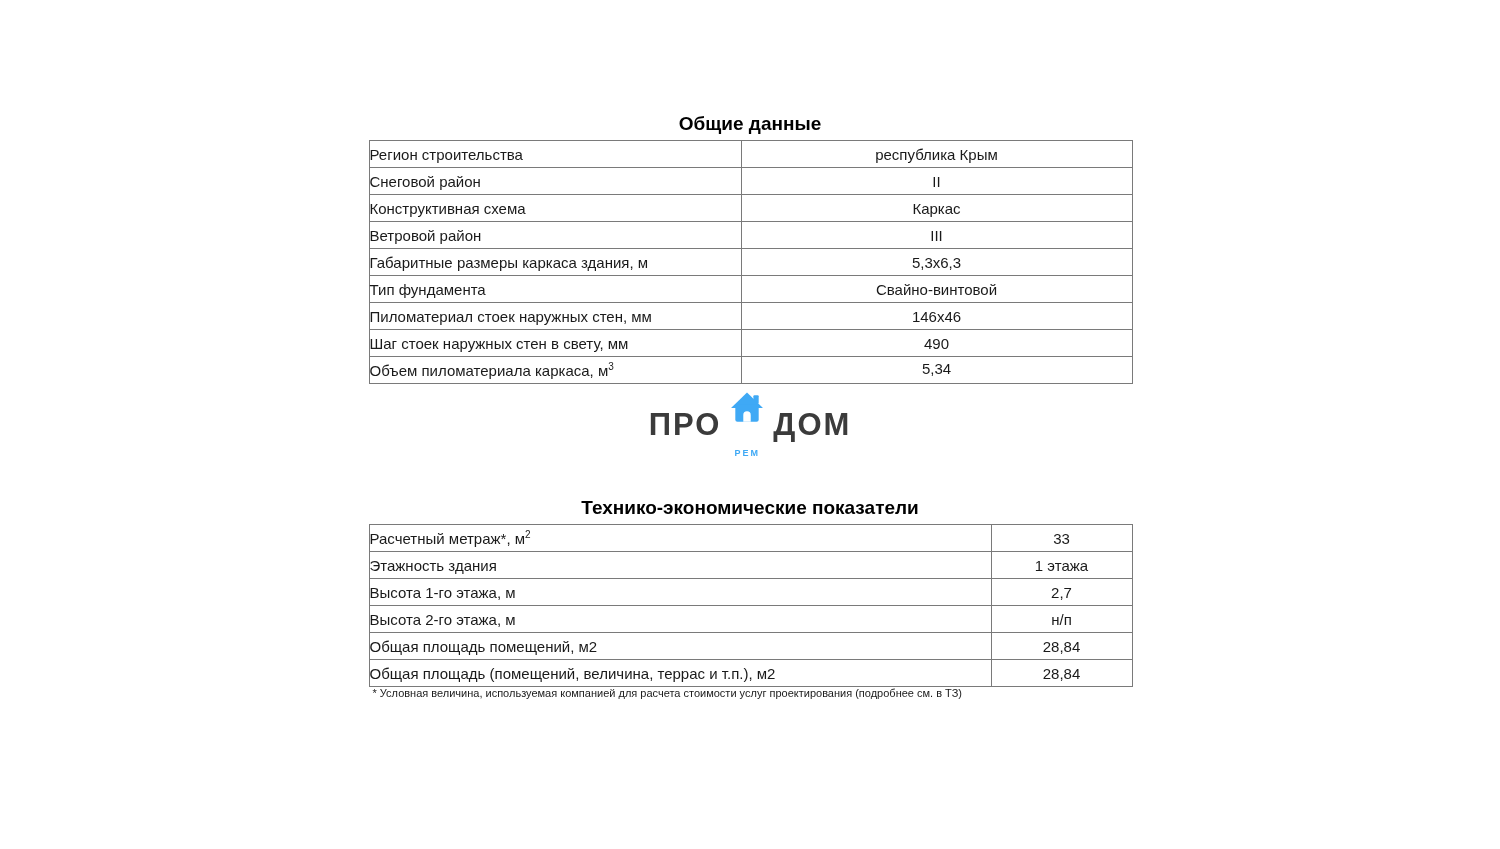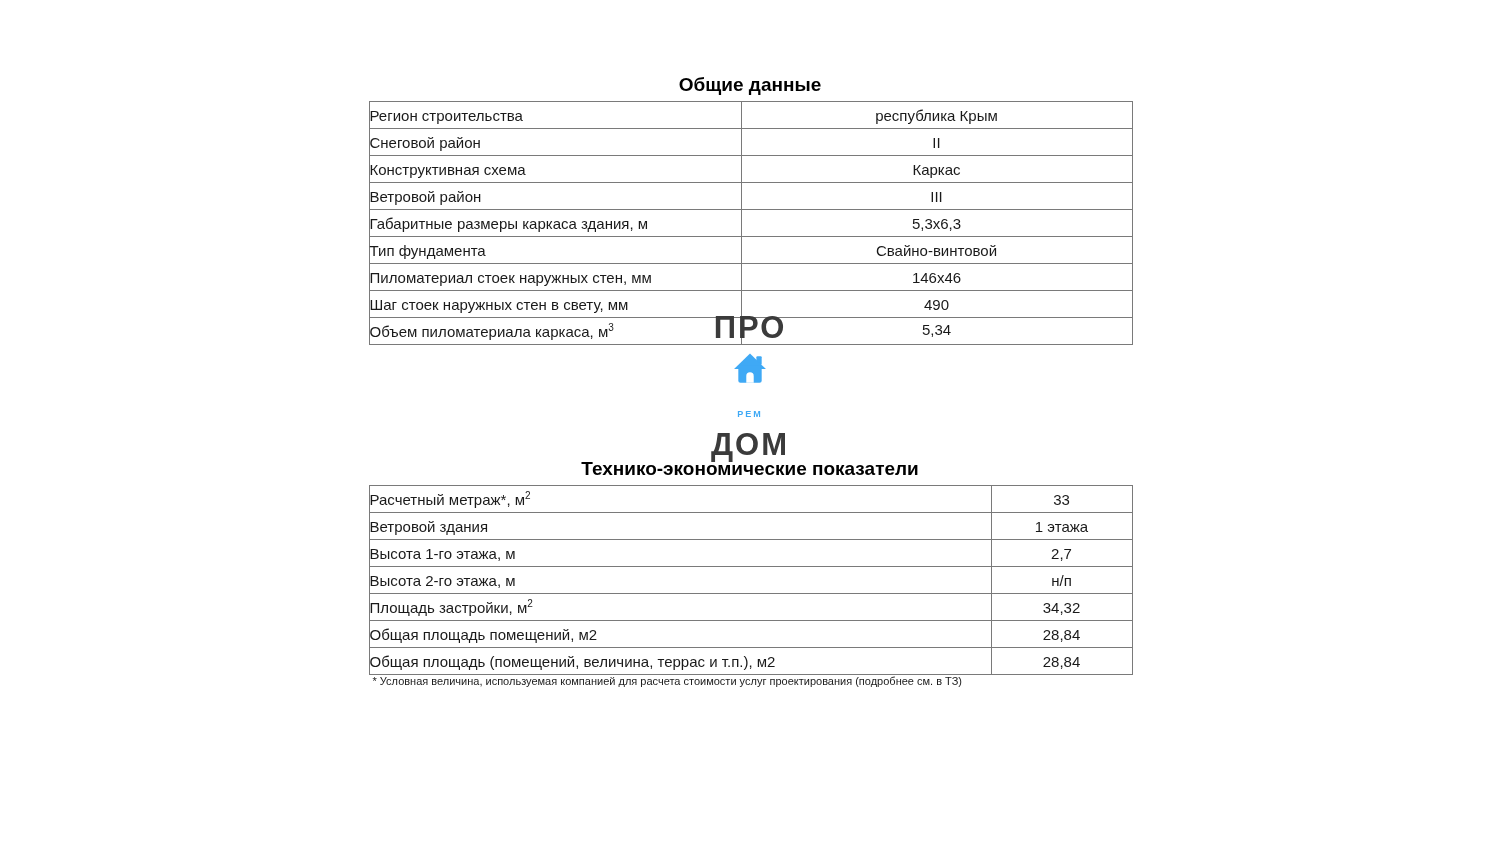--- a/index.html
+++ b/index.html
@@ -9,21 +9,21 @@
     background: #ffffff;
     width: 1500px;
     height: 849px;
     overflow: hidden;
     font-family: "Liberation Sans", "DejaVu Sans", sans-serif;
     color: #1a1a1a;
   }
   .content {
     width: 763px;
     margin: 0 auto;
-    padding-top: 72px;
+    padding-top: 111px;
   }
   .section-title {
     font-size: 19px;
     font-weight: bold;
     text-align: center;
     color: #000000;
     margin: 0 0 3px 0;
     line-height: 26px;
   }
   table.data-table {
@@ -56,21 +56,20 @@
   #tech-table col.c1 { width: 622px; }
   #tech-table col.c2 { width: 141px; }
 
   .logo {
     margin-top: 15px;
     height: 52px;
     display: flex;
     align-items: center;
     justify-content: center;
     gap: 9px;
-    flex-direction: column;
   }
   .logo-word {
     font-size: 31px;
     font-weight: bold;
     color: #3b3b3b;
     letter-spacing: 2px;
     line-height: 34px;
   }
   .logo-icon-block {
     display: flex;
@@ -167,36 +166,32 @@
     <colgroup>
         <col class="c1">
         <col class="c2">
       </colgroup>
     <tbody>
         <tr>
           <td class="label-cell">Расчетный метраж*, м<sup>2</sup></td>
           <td class="value-cell">33</td>
         </tr>
         <tr>
-          <td class="label-cell">Ветровой здания</td>
+          <td class="label-cell">Этажность здания</td>
           <td class="value-cell">1 этажа</td>
         </tr>
         <tr>
           <td class="label-cell">Высота 1-го этажа, м</td>
           <td class="value-cell">2,7</td>
         </tr>
         <tr>
           <td class="label-cell">Высота 2-го этажа, м</td>
           <td class="value-cell">н/п</td>
         </tr>
         <tr>
-          <td class="label-cell">Площадь застройки, м<sup>2</sup></td>
-          <td class="value-cell">34,32</td>
-        </tr>
-        <tr>
           <td class="label-cell">Общая площадь помещений, м2</td>
           <td class="value-cell">28,84</td>
         </tr>
         <tr>
           <td class="label-cell">Общая площадь (помещений, величина, террас и т.п.), м2</td>
           <td class="value-cell">28,84</td>
         </tr>
       </tbody>
   </table>
 

